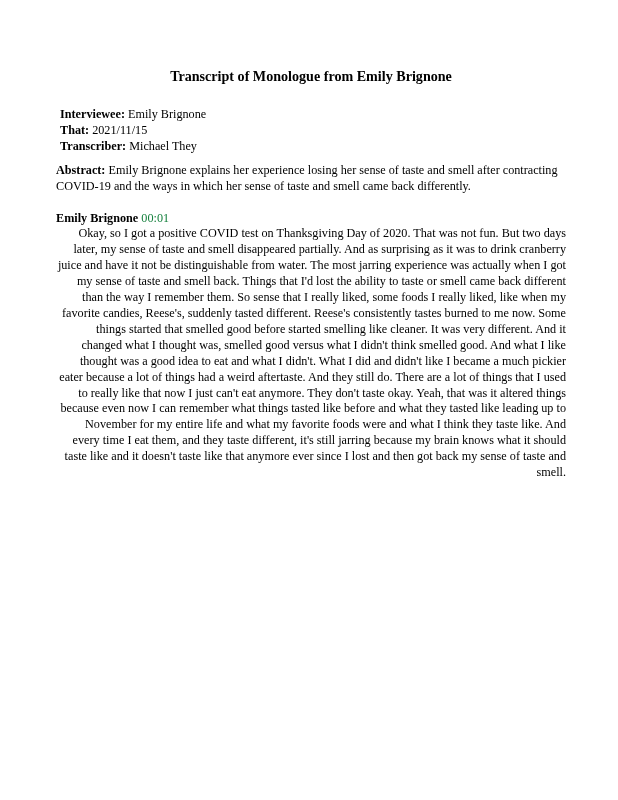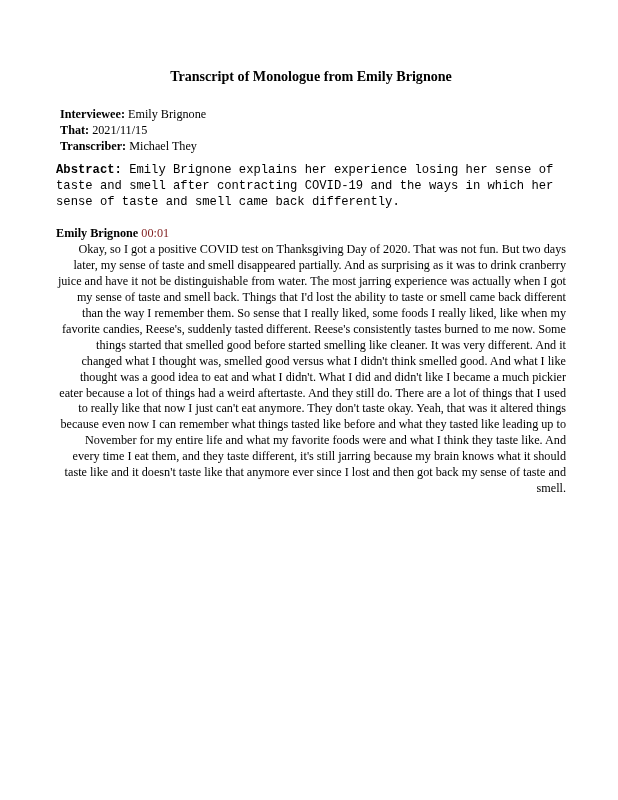--- a/index.html
+++ b/index.html
@@ -32,21 +32,20 @@
     margin: 4px;
   }
   .meta-line {
     margin: 0;
   }
   .label {
     font-weight: bold;
   }
   .abstract {
     margin: 8px 0 12px 0;
-    font-family: Liberation Mono, monospace;
   }
   .speaker-line {
     margin: 16px 0 0 0;
   }
   .timestamp {
     color: #6f8ea9;
   }
   .transcript-paragraph {
     margin: 0;
     text-align: right;
@@ -60,17 +59,17 @@
   <h1 class="title">Transcript of Monologue from Emily Brignone</h1>
 
   <div class="meta-block">
     <p class="meta-line"><span class="label">Interviewee:</span> <span>Emily Brignone</span></p>
     <p class="meta-line"><span class="label">That:</span> <span>2021/11/15</span></p>
     <p class="meta-line"><span class="label">Transcriber:</span> <span>Michael They</span></p>
   </div>
 
   <p class="abstract"><span class="label">Abstract:</span> <span>Emily Brignone explains her experience losing her sense of taste and smell after contracting COVID-19 and the ways in which her sense of taste and smell came back differently.</span></p>
 
-  <p class="speaker-line"><span class="label">Emily Brignone</span> <span class="timestamp" style="color: #7f1d1d;">00:01</span></p>
+  <p class="speaker-line"><span class="label">Emily Brignone</span> <span class="timestamp" style="color: #15803d;">00:01</span></p>
 
   <p class="transcript-paragraph">Okay, so I got a positive COVID test on Thanksgiving Day of 2020. That was not fun. But two days later, my sense of taste and smell disappeared partially. And as surprising as it was to drink cranberry juice and have it not be distinguishable from water. The most jarring experience was actually when I got my sense of taste and smell back. Things that I'd lost the ability to taste or smell came back different than the way I remember them. So sense that I really liked, some foods I really liked, like when my favorite candies, Reese's, suddenly tasted different. Reese's consistently tastes burned to me now. Some things started that smelled good before started smelling like cleaner. It was very different. And it changed what I thought was, smelled good versus what I didn't think smelled good. And what I like thought was a good idea to eat and what I didn't. What I did and didn't like I became a much pickier eater because a lot of things had a weird aftertaste. And they still do. There are a lot of things that I used to really like that now I just can't eat anymore. They don't taste okay. Yeah, that was it altered things because even now I can remember what things tasted like before and what they tasted like leading up to November for my entire life and what my favorite foods were and what I think they taste like. And every time I eat them, and they taste different, it's still jarring because my brain knows what it should taste like and it doesn't taste like that anymore ever since I lost and then got back my sense of taste and smell.</p>
 
 </div>
 
 </body></html>

